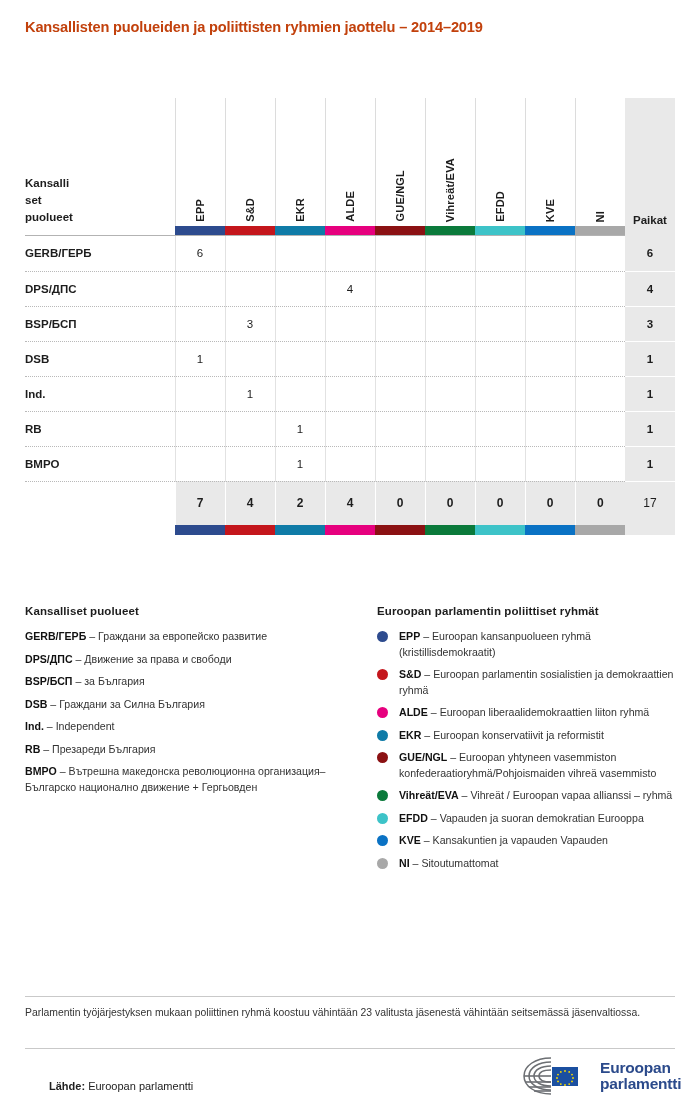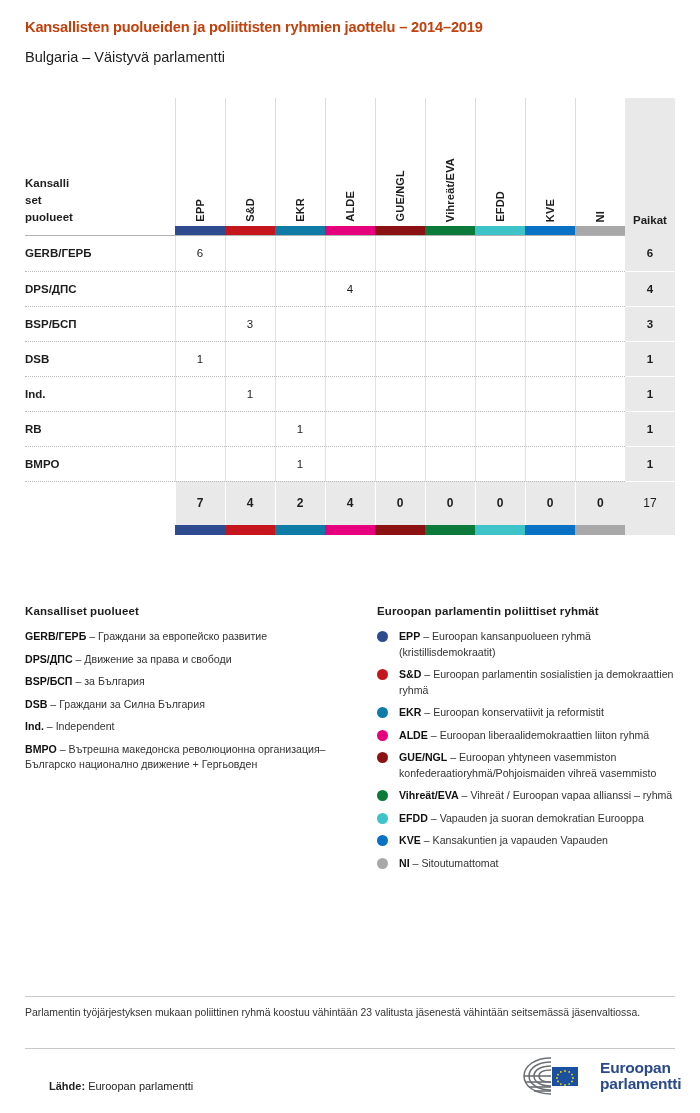--- a/index.html
+++ b/index.html
@@ -165,21 +165,20 @@
     font-size: 15.5px; line-height: 16.5px; font-weight: bold;
     color: #2b4a8b; letter-spacing: -0.2px;
   }
 </style>
 </head>
 <body>
 
 <div class="page">
 
   <div class="title">Kansallisten puolueiden ja poliittisten ryhmien jaottelu – 2014–2019</div>
-  <div class="subtitle">Bulgaria – Väistyvä parlamentti</div>
 
   <div class="table-wrap">
     <table class="grid">
       <colgroup id="colgroup">
           <col class="c-label">
           <col class="c-grp">
           <col class="c-grp">
           <col class="c-grp">
           <col class="c-grp">
           <col class="c-grp">
@@ -356,42 +355,43 @@
   </div>
 
   <div class="legend-left">
     <div class="legend-head">Kansalliset puolueet</div>
     <div id="legend-left-items">
         <div class="leg-item"><b>GERB/ГЕРБ</b> – <span>Граждани за европейско развитие</span></div>
         <div class="leg-item"><b>DPS/ДПС</b> – <span>Движение за права и свободи</span></div>
         <div class="leg-item"><b>BSP/БСП</b> – <span>за България</span></div>
         <div class="leg-item"><b>DSB</b> – <span>Граждани за Силна България</span></div>
         <div class="leg-item"><b>Ind.</b> – <span>Independent</span></div>
+        <div class="leg-item"><b>RB</b> – <span>Презареди България</span></div>
         <div class="leg-item"><b>BMPO</b> – <span>Вътрешна македонска революционна организация–Българско национално движение + Гергьовден</span></div>
       </div>
   </div>
 
   <div class="legend-right">
     <div class="legend-head">Euroopan parlamentin poliittiset ryhmät</div>
     <div id="legend-right-items">
         <div class="leg-row">
           <span class="dot" style="background: rgb(45, 75, 142);"></span>
           <span class="leg-txt"><b>EPP</b> – <span>Euroopan kansanpuolueen ryhmä (kristillisdemokraatit)</span></span>
         </div>
         <div class="leg-row">
           <span class="dot" style="background: rgb(196, 22, 28);"></span>
           <span class="leg-txt"><b>S&amp;D</b> – <span>Euroopan parlamentin sosialistien ja demokraattien ryhmä</span></span>
         </div>
         <div class="leg-row">
+          <span class="dot" style="background: rgb(230, 0, 126);"></span>
+          <span class="leg-txt"><b>ALDE</b> – <span>Euroopan liberaalidemokraattien liiton ryhmä</span></span>
+        </div>
+        <div class="leg-row">
           <span class="dot" style="background: rgb(15, 123, 167);"></span>
           <span class="leg-txt"><b>EKR</b> – <span>Euroopan konservatiivit ja reformistit</span></span>
-        </div>
-        <div class="leg-row">
-          <span class="dot" style="background: rgb(230, 0, 126);"></span>
-          <span class="leg-txt"><b>ALDE</b> – <span>Euroopan liberaalidemokraattien liiton ryhmä</span></span>
         </div>
         <div class="leg-row">
           <span class="dot" style="background: rgb(139, 17, 19);"></span>
           <span class="leg-txt"><b>GUE/NGL</b> – <span>Euroopan yhtyneen vasemmiston konfederaatioryhmä/Pohjoismaiden vihreä vasemmisto</span></span>
         </div>
         <div class="leg-row">
           <span class="dot" style="background: rgb(11, 122, 59);"></span>
           <span class="leg-txt"><b>Vihreät/EVA</b> – <span>Vihreät / Euroopan vapaa allianssi – ryhmä</span></span>
         </div>
         <div class="leg-row">

